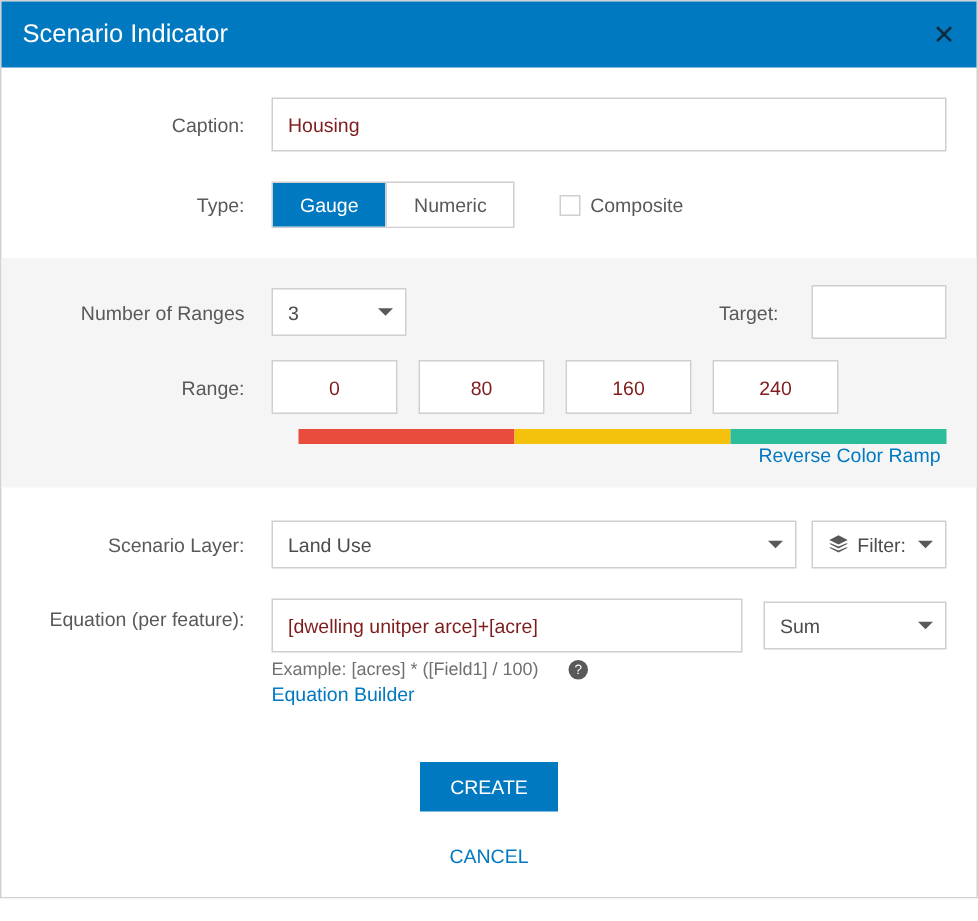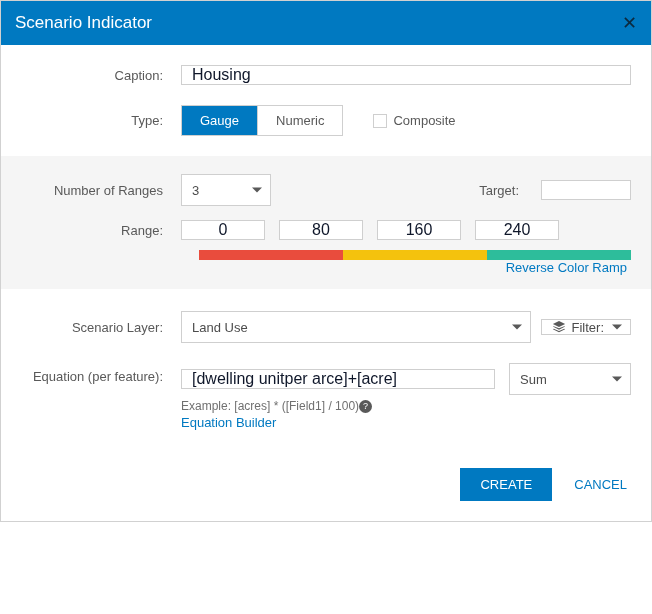--- a/index.html
+++ b/index.html
@@ -46,24 +46,24 @@
     font-size: 13px;
   }
   .field-col {
     flex: 1;
     display: flex;
     align-items: center;
     gap: 10px;
   }
   input[type=text], .text-input {
     border: 1px solid #cfcfcf;
-    height: 20px;
+    height: 36px;
     padding: 0 10px;
-    font-size: 16px;
-    color: #0f172a;
+    font-size: 13px;
+    color: #7f1d1d;
     background: #fff;
     width: 100%;
   }
   .btn-group {
     display: inline-flex;
     border: 1px solid #cfcfcf;
   }
   .btn-seg {
     padding: 7px 18px;
     font-size: 13px;
@@ -134,21 +134,21 @@
     margin-top: 0;
     padding-right: 4px;
   }
   .link {
     color: #0079c1;
     font-size: 13px;
     cursor: pointer;
   }
   .filter-btn {
     border: 1px solid #cfcfcf;
-    height: 16px;
+    height: 32px;
     padding: 0 26px 0 10px;
     display: inline-flex;
     align-items: center;
     gap: 6px;
     background: #fff;
     position: relative;
     cursor: pointer;
   }
   .filter-btn .arrow {
     position: absolute; right: 8px; top: 50%; transform: translateY(-50%);
@@ -156,21 +156,21 @@
     border-left: 5px solid transparent;
     border-right: 5px solid transparent;
     border-top: 5px solid #595959;
   }
   .example {
     font-size: 12px;
     color: #707070;
     margin-top: 4px;
     display: flex;
     align-items: center;
-    gap: 0;
+    gap: 20px;
   }
   .help-icon {
     display: inline-flex;
     width: 13px; height: 13px;
     border-radius: 50%;
     background: #595959;
     color: #fff;
     font-size: 9px;
     align-items: center; justify-content: center;
   }
@@ -179,20 +179,21 @@
     font-size: 13px;
     margin-top: 2px;
     cursor: pointer;
   }
   .footer {
     display: flex;
     justify-content: flex-end;
     align-items: center;
     gap: 22px;
     padding: 18px 24px 20px;
+    flex-direction: column;
   }
   .btn-primary {
     background: #0079c1;
     color: #fff;
     border: none;
     padding: 9px 20px;
     font-size: 13px;
     cursor: pointer;
   }
   .btn-flat {

